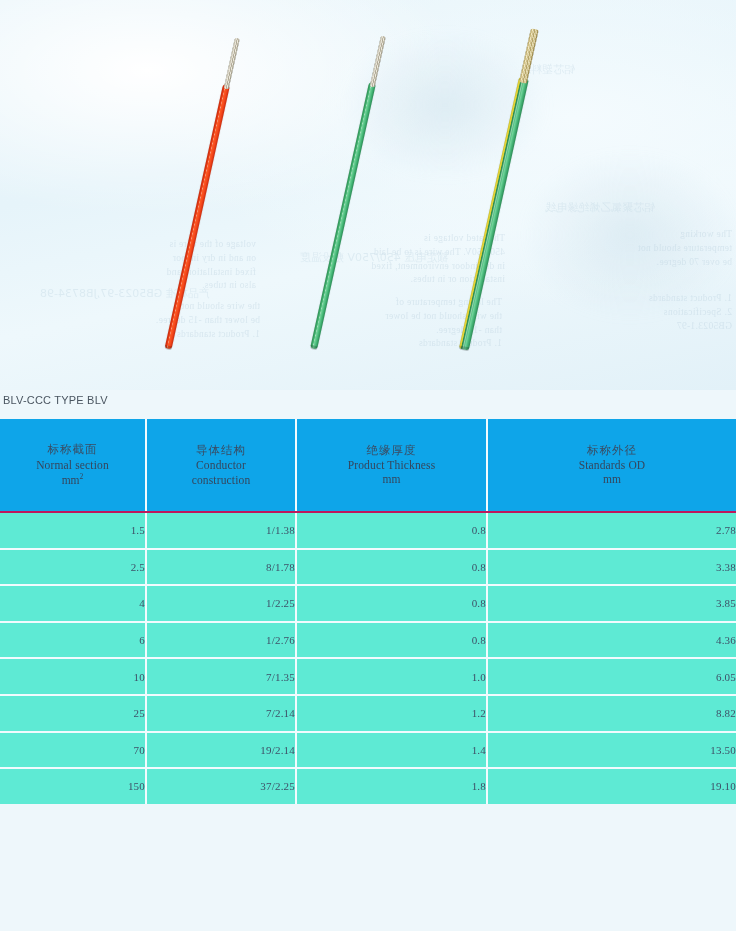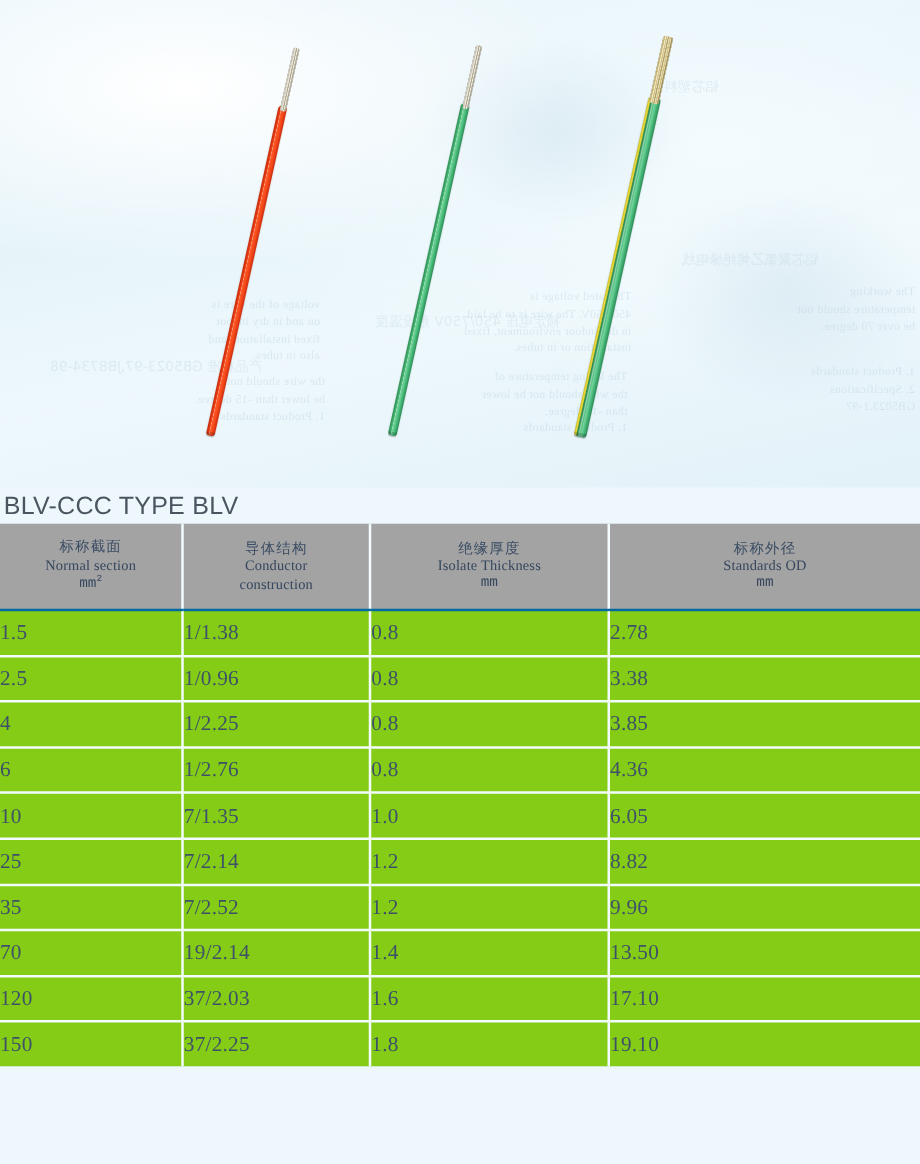--- a/index.html
+++ b/index.html
@@ -105,21 +105,21 @@
   }
   .cable .endcap{
     position:absolute;left:0;bottom:-1px;width:100%;height:4px;
     border-radius:0 0 2px 2px;
     background:rgba(0,0,0,.18);
   }
 
   
   .title{
     position:absolute;left:3px;top:394px;
-    font-size:20px;
+    font-size:11px;
     color:#4a5560;
     letter-spacing:.2px;
     font-family:"Liberation Sans", sans-serif;
     white-space:nowrap;
   }
 
   
   .table-wrap{
     position:absolute;left:0;top:419px;width:736px;
   }
@@ -127,38 +127,38 @@
     width:736px;border-collapse:collapse;table-layout:fixed;
     background:#d8eff8;
   }
   table.spec col.c1{width:146px;}
   table.spec col.c2{width:150px;}
   table.spec col.c3{width:191px;}
   table.spec col.c4{width:249px;}
 
   table.spec th{
     height:68px;
-    background:#a3a3a3;
+    background:#0ea5e9;
     border-right:2px solid #f2fbfe;
-    border-bottom:2px solid #0369a1;
+    border-bottom:2px solid #be185d;
     font-weight:normal;
     vertical-align:middle;
-    padding:0;
+    padding:12px;
   }
   table.spec th:last-child{border-right:none;}
   table.spec td{
     height:34.6px;
-    background:#84cc16;
+    background:#5eead4;
     border-right:2px solid #f2fbfe;
     border-bottom:2px solid #f2fbfe;
-    text-align:left;
+    text-align:right;
     vertical-align:middle;
     padding:0;
     font-family:"Liberation Serif", serif;
-    font-size:17px;
+    font-size:11px;
     color:#3e5168;
     letter-spacing:.2px;
   }
   table.spec td:last-child{border-right:none;}
   table.spec tr:last-child td{border-bottom:none;}
 
   .th-cn{
     display:block;
     font-family:"DejaVu Sans", sans-serif;
     font-size:11.5px;
@@ -169,21 +169,21 @@
   .th-en{
     display:block;
     font-family:"Liberation Serif", serif;
     font-size:11.5px;
     color:#35465d;
     line-height:1.25;
     letter-spacing:.15px;
   }
   .th-unit{
     display:block;
-    font-family:Liberation Mono, monospace;
+    font-family:Liberation Serif, serif;
     font-size:11.5px;
     color:#35465d;
     line-height:1.3;
   }
   .th-unit sup{font-size:7.5px;vertical-align:super;}
 
   .table-bottom{
     position:absolute;left:0;top:925px;width:736px;height:6px;
     background:#eef7fb;
   }
@@ -269,40 +269,40 @@
             <span class="th-en">Normal section</span>
             <span class="th-unit"><span>mm</span><sup>2</sup></span>
           </th>
           <th>
             <span class="th-cn">导体结构</span>
             <span class="th-en">Conductor</span>
             <span class="th-en">construction</span>
           </th>
           <th>
             <span class="th-cn">绝缘厚度</span>
-            <span class="th-en">Isolate Thickness</span>
+            <span class="th-en">Product Thickness</span>
             <span class="th-unit">mm</span>
           </th>
           <th>
             <span class="th-cn">标称外径</span>
             <span class="th-en">Standards OD</span>
             <span class="th-unit">mm</span>
           </th>
         </tr>
       </thead>
       <tbody id="spec-body">
           <tr>
             <td>1.5</td>
             <td>1/1.38</td>
             <td>0.8</td>
             <td>2.78</td>
           </tr>
           <tr>
             <td>2.5</td>
-            <td>1/0.96</td>
+            <td>8/1.78</td>
             <td>0.8</td>
             <td>3.38</td>
           </tr>
           <tr>
             <td>4</td>
             <td>1/2.25</td>
             <td>0.8</td>
             <td>3.85</td>
           </tr>
           <tr>
@@ -317,38 +317,26 @@
             <td>1.0</td>
             <td>6.05</td>
           </tr>
           <tr>
             <td>25</td>
             <td>7/2.14</td>
             <td>1.2</td>
             <td>8.82</td>
           </tr>
           <tr>
-            <td>35</td>
-            <td>7/2.52</td>
-            <td>1.2</td>
-            <td>9.96</td>
-          </tr>
-          <tr>
             <td>70</td>
             <td>19/2.14</td>
             <td>1.4</td>
             <td>13.50</td>
           </tr>
           <tr>
-            <td>120</td>
-            <td>37/2.03</td>
-            <td>1.6</td>
-            <td>17.10</td>
-          </tr>
-          <tr>
             <td>150</td>
             <td>37/2.25</td>
             <td>1.8</td>
             <td>19.10</td>
           </tr>
         </tbody>
     </table>
   </div>
 
   <div class="table-bottom"></div>

